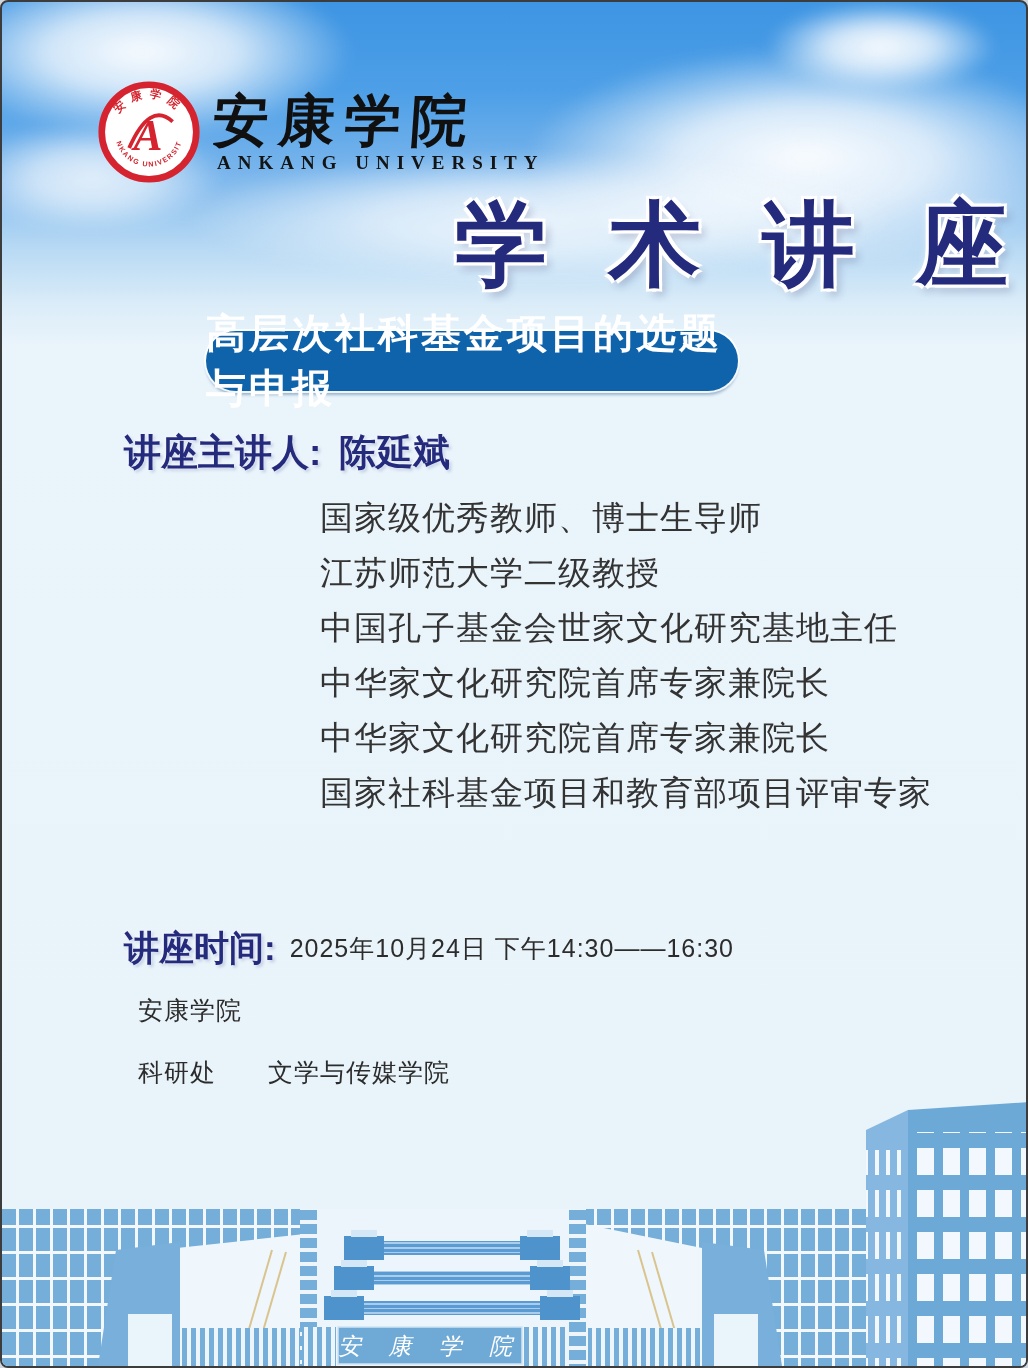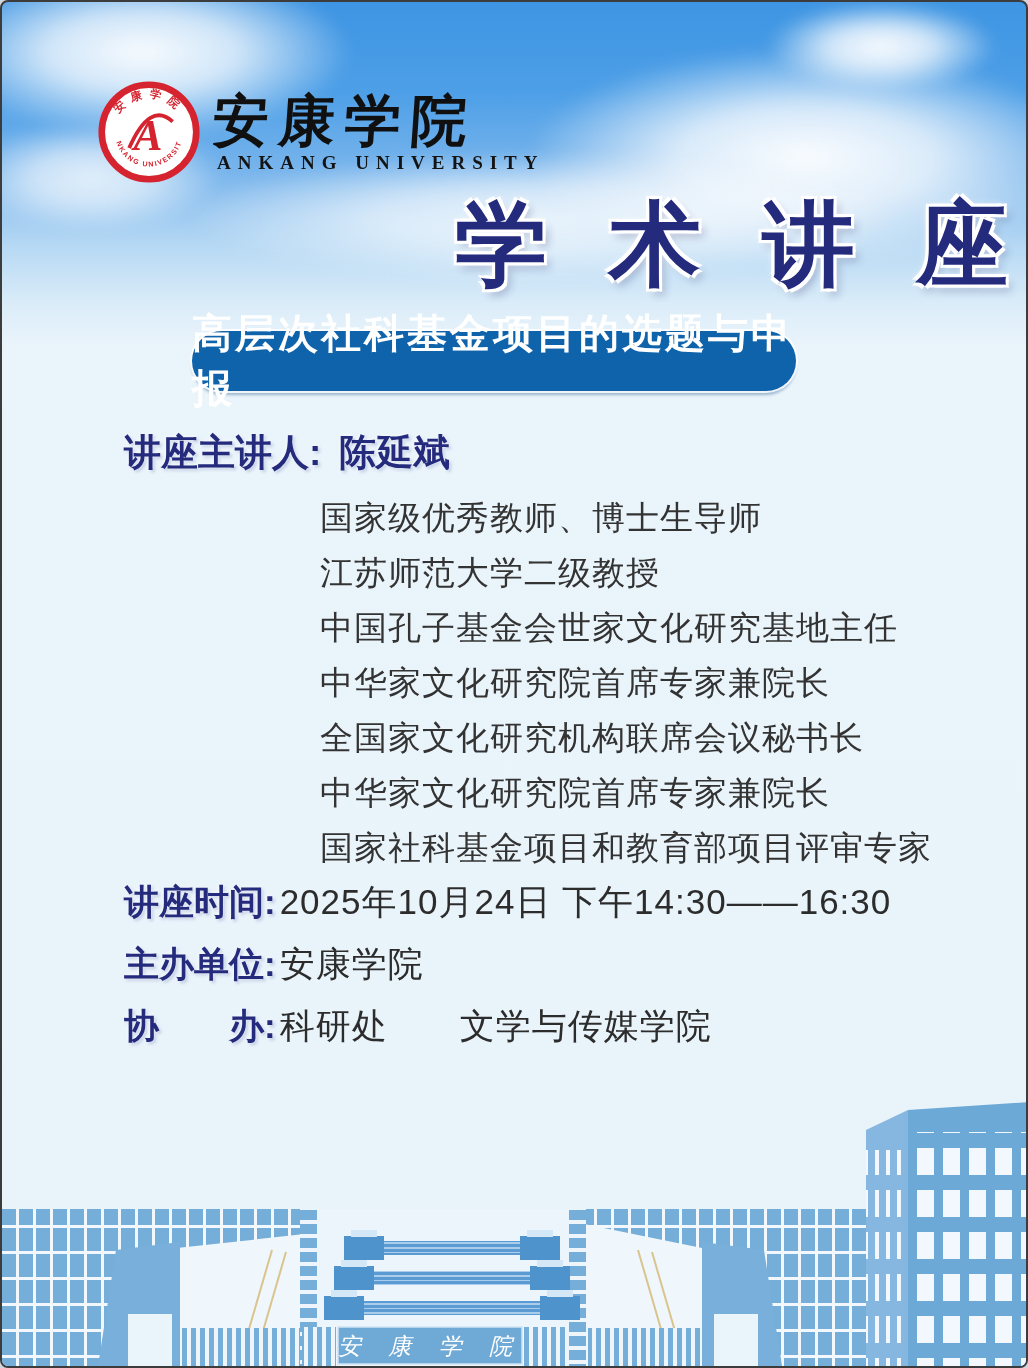--- a/index.html
+++ b/index.html
@@ -32,37 +32,37 @@
   .uni-cn{font-family:"DejaVu Serif","Liberation Serif",serif;font-weight:700;
     font-size:56px;color:#101010;letter-spacing:10px;line-height:58px;transform:skewX(-4deg);}
   .uni-en{font-family:"Liberation Serif","DejaVu Serif",serif;font-weight:700;
     font-size:19px;color:#141414;letter-spacing:7px;margin-top:3px;margin-left:4px;}
 
   .lecture-title{position:absolute;left:0;top:192px;width:100%;text-align:right;
     font-size:92px;font-weight:900;color:#242a7c;letter-spacing:18px;line-height:100px;
     text-shadow:-3px -3px 0 #fff,3px -3px 0 #fff,-3px 3px 0 #fff,3px 3px 0 #fff,
       0 0 10px rgba(255,255,255,.9),5px 6px 9px rgba(25,35,100,.30);}
 
-  .topic-banner{position:absolute;left:190px;top:329px;width:604px;height:60px;
+  .topic-banner{position:absolute;left:204px;top:329px;width:532px;height:60px;
     background:#0f63ab;border-radius:32px;display:flex;align-items:center;justify-content:center;
     box-shadow:0 0 0 2px rgba(255,255,255,.85),0 4px 3px rgba(10,70,125,.35);}
   .topic-banner span{color:#ffffff;font-size:40px;font-weight:800;letter-spacing:3px;}
 
   .speaker-row{position:absolute;left:122px;top:426px;display:flex;gap:18px;
     font-size:37px;font-weight:800;color:#242a7c;
     text-shadow:0 0 4px rgba(255,255,255,.9),2px 2px 3px rgba(120,140,190,.45);text-align:right;}
 
   .credentials{position:absolute;left:318px;top:488px;}
   .credential-item{font-size:33px;color:#333333;line-height:55px;letter-spacing:1px;}
 
-  .details{position:absolute;left:122px;top:878px;}
+  .details{position:absolute;left:122px;top:924px;}
   .detail-row{display:flex;align-items:flex-start;height:62px;}
   .detail-label{font-size:35px;font-weight:800;color:#242a7c;line-height:44px;
     text-shadow:0 0 4px rgba(255,255,255,.9),2px 2px 3px rgba(120,140,190,.45);white-space:pre;}
-  .detail-value{font-size:35px;color:#2c2c2c;line-height:44px;margin-left:4px;letter-spacing:1px;white-space:pre;}
+  .detail-value{font-size:25px;color:#2c2c2c;line-height:44px;margin-left:14px;letter-spacing:1px;white-space:pre;}
 
   .poster-date{position:absolute;right:178px;top:1170px;font-size:33px;color:#2c2c2c;letter-spacing:2px;}
 
   .campus{position:absolute;left:0;bottom:0;width:1028px;height:268px;pointer-events:none;}
 </style>
 </head>
 <body>
 
 <div class="poster">
 
@@ -203,34 +203,31 @@
   <div class="speaker-row">
     <span>讲座主讲人:</span>
     <span>陈延斌</span>
   </div>
 
   <div class="credentials">
     <div class="credential-item">国家级优秀教师、博士生导师</div>
     <div class="credential-item">江苏师范大学二级教授</div>
     <div class="credential-item">中国孔子基金会世家文化研究基地主任</div>
     <div class="credential-item">中华家文化研究院首席专家兼院长</div>
-    <div class="credential-item">全国家文化研究机构联席会议秘书长</div>
     <div class="credential-item">中华家文化研究院首席专家兼院长</div>
     <div class="credential-item">国家社科基金项目和教育部项目评审专家</div>
   </div>
 
   <div class="details">
     <div class="detail-row">
       <span class="detail-label">讲座时间:</span>
       <span class="detail-value">2025年10月24日 下午14:30——16:30</span>
     </div>
     <div class="detail-row">
-      <span class="detail-label">主办单位:</span>
       <span class="detail-value">安康学院</span>
     </div>
     <div class="detail-row">
-      <span class="detail-label">协　　办:</span>
       <span class="detail-value">科研处　　文学与传媒学院</span>
     </div>
   </div>
 
 
 </div>
 
 </body></html>

